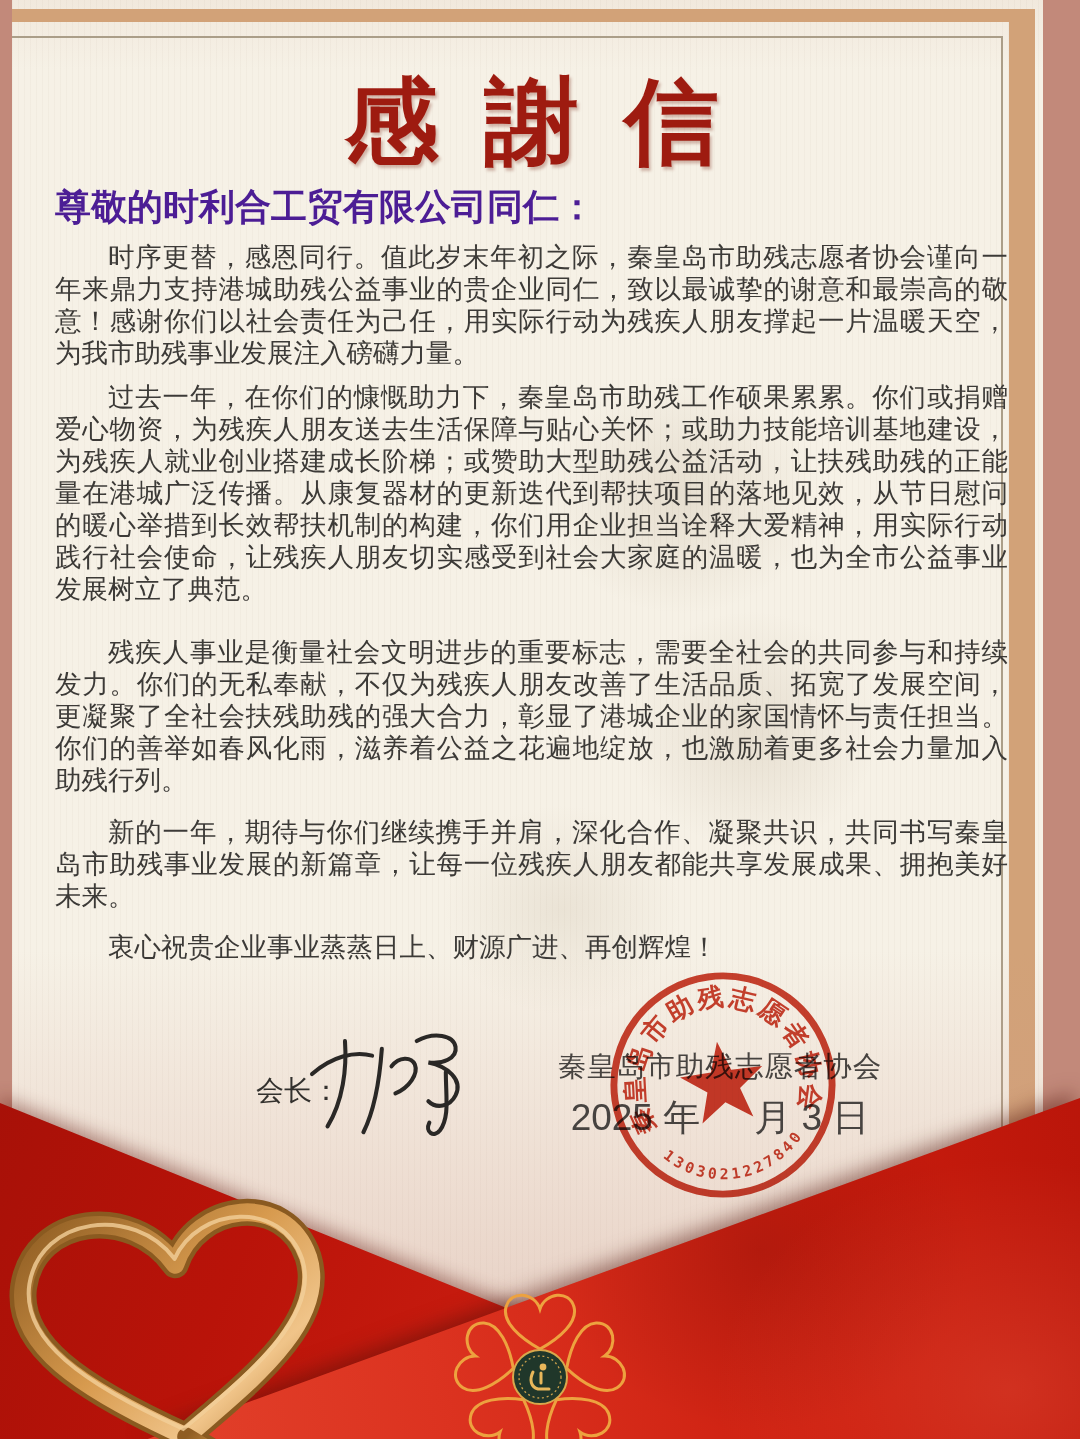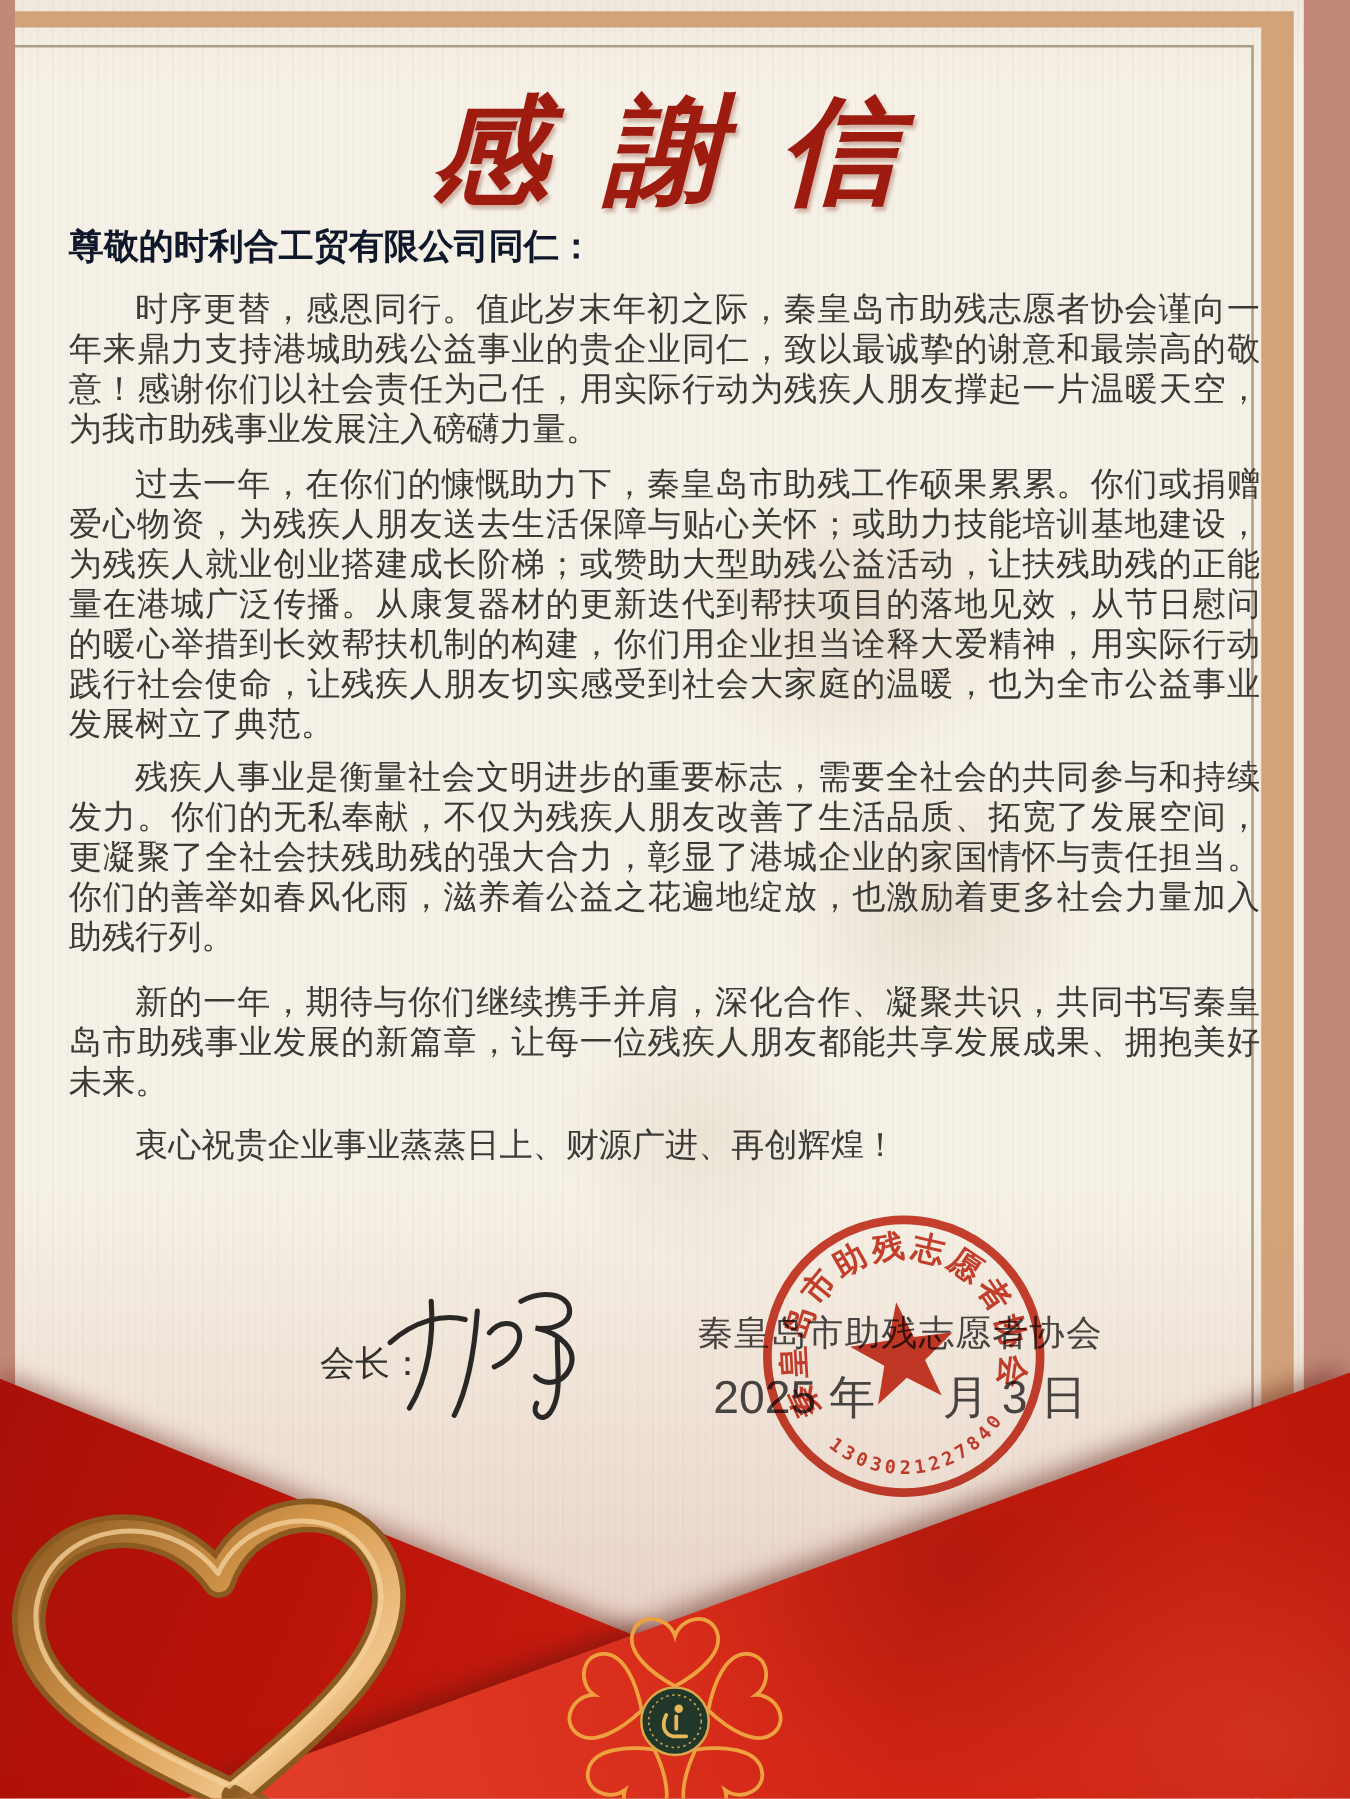--- a/index.html
+++ b/index.html
@@ -21,25 +21,25 @@
   .wm1{left:480px;top:330px;width:380px;height:330px;background:radial-gradient(closest-side,rgba(165,145,115,.20),rgba(165,145,115,0) 72%);}
   .wm2{left:560px;top:560px;width:360px;height:340px;background:radial-gradient(closest-side,rgba(160,140,112,.18),rgba(160,140,112,0) 70%);}
   .wm3{left:380px;top:760px;width:340px;height:300px;background:radial-gradient(closest-side,rgba(168,148,120,.15),rgba(168,148,120,0) 70%);}
 
   
   .letter{position:absolute;left:55px;width:953px;top:0;color:#3c3a37;font-size:26.5px;
     line-height:32px;text-align:justify;z-index:2;}
   .title{margin:70px 0 0;text-align:center;font-family:"DejaVu Serif", serif;font-weight:bold;
     font-size:94px;line-height:102px;color:#9e1b10;
     text-shadow:2px 3px 3px rgba(120,35,20,.30);}
-  .title span{letter-spacing:46px;margin-right:-46px;font-style:italic;}
-  .salutation{margin:8px 0 0;font-weight:bold;font-size:28px;line-height:34px;color:#0f172a;}
+  .title span{letter-spacing:46px;margin-right:-46px;}
+  .salutation{margin:18px 0 0;font-weight:bold;font-size:36px;line-height:34px;color:#4c1d95;}
   .para{margin:17px 0 0;text-indent:2em;}
   .para.p2{margin-top:12px;}
-  .para.p3{margin-top:10px;}
+  .para.p3{margin-top:31px;}
   .para.p4{margin-top:20px;}
   .wish{margin:19px 0 0;text-indent:2em;}
 
   
   .role{position:absolute;left:256px;top:1072px;font-size:28px;color:#33312e;z-index:2;}
   .signature{position:absolute;left:300px;top:1012px;z-index:2;}
   .org-date{position:absolute;left:500px;top:1048px;width:440px;text-align:center;color:#474340;z-index:2;}
   .org-line{font-size:28.5px;letter-spacing:1px;}
   .date-line{margin-top:7px;font-size:37px;}
   .date-gap{display:inline-block;width:54px;}

